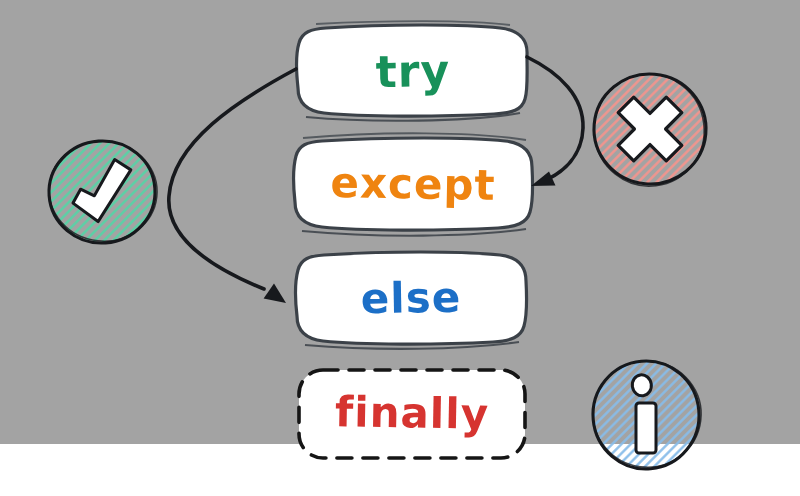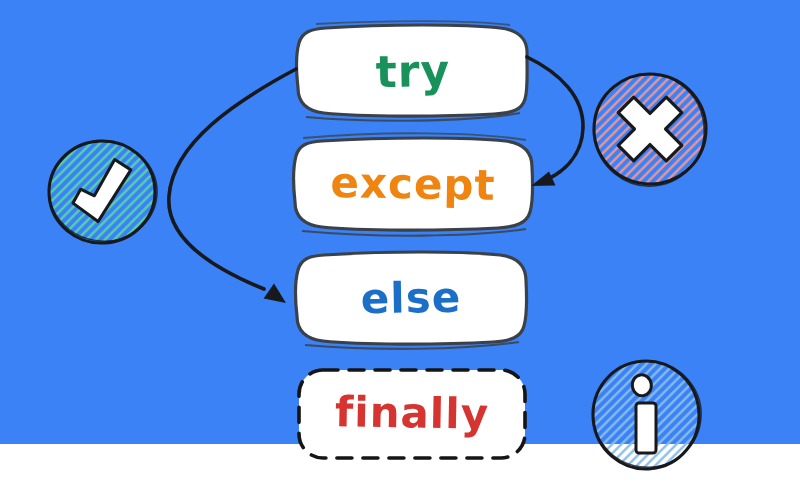--- a/index.html
+++ b/index.html
@@ -8,21 +8,21 @@
     background: #ffffff;
     width: 800px;
     height: 496px;
     overflow: hidden;
     font-family: "DejaVu Sans", sans-serif;
   }
   .stage {
     position: relative;
     width: 800px;
     height: 444px;
-    background: #3b82f6;
+    background: #a3a3a3;
   }
   svg { display: block; }
   .node-label {
     font-family: "DejaVu Sans", sans-serif;
     font-weight: 600;
     letter-spacing: 1px;
   }
 </style>
 </head>
 <body>

